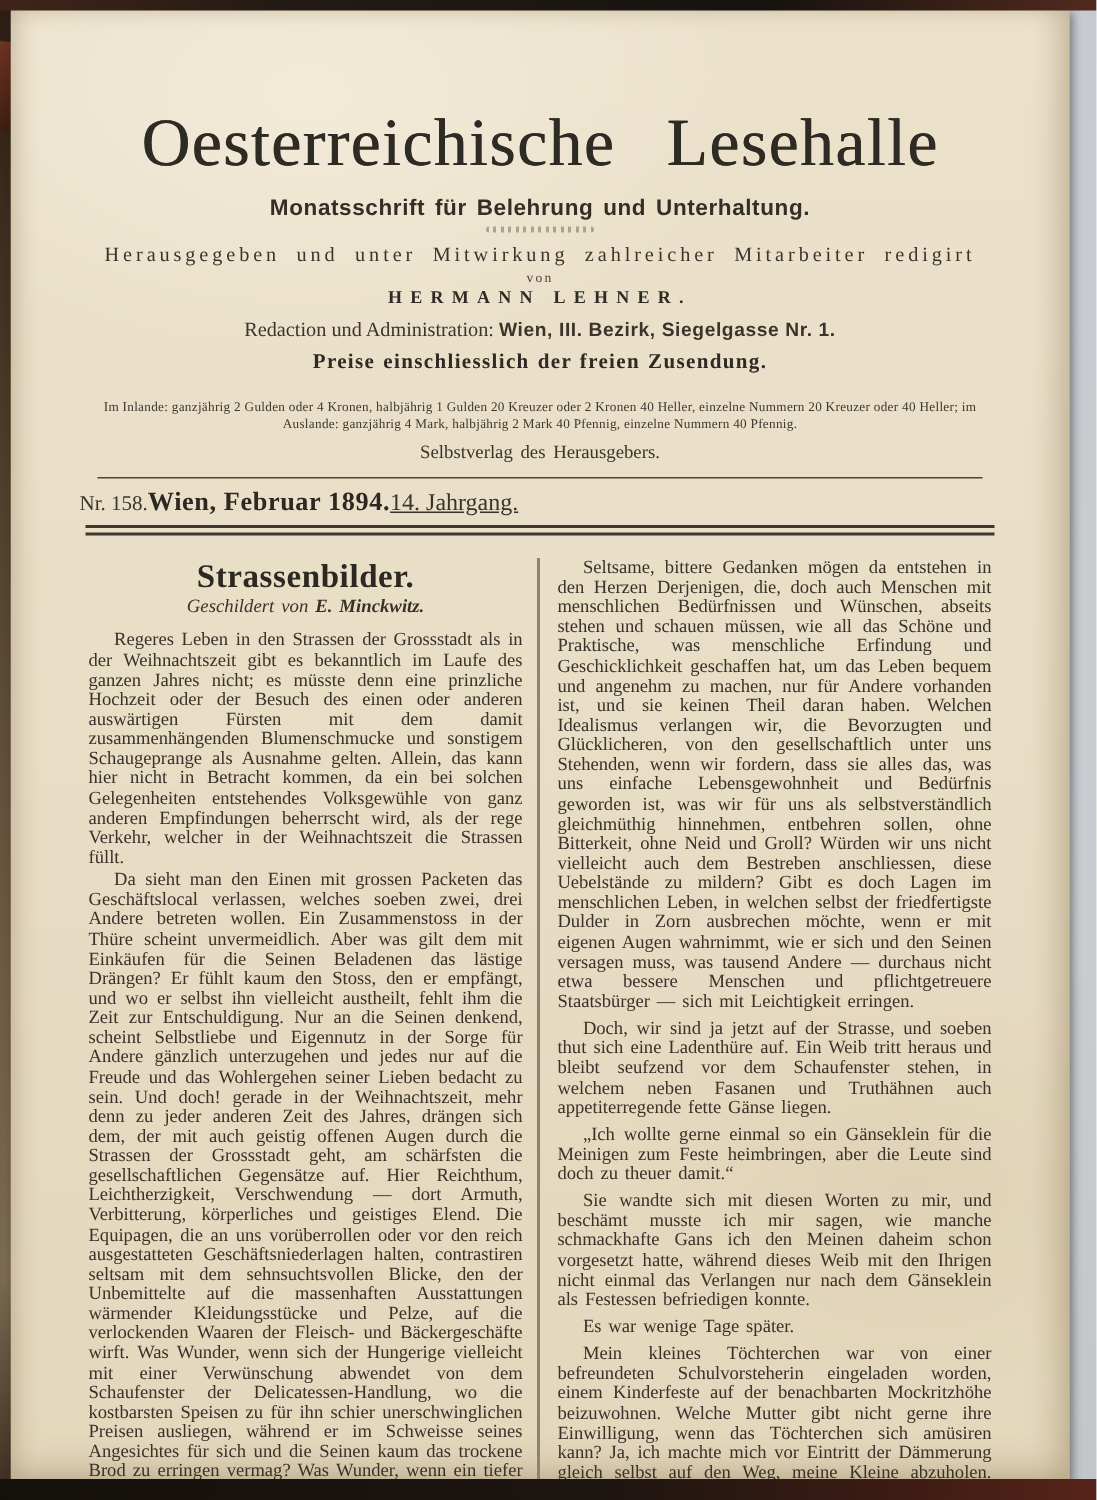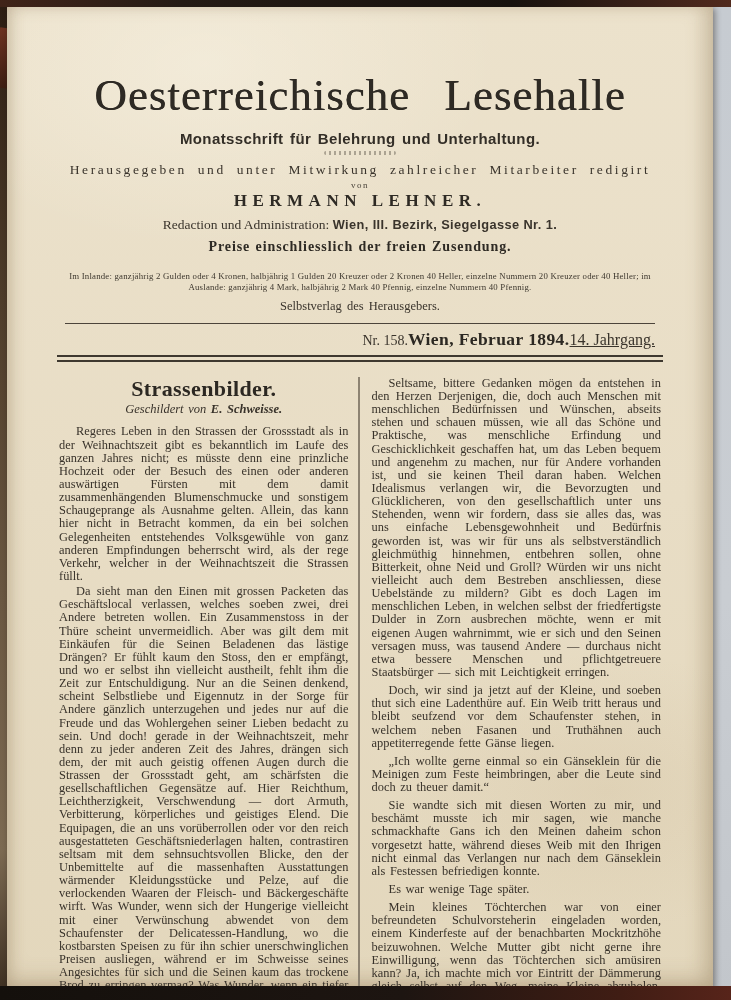--- a/index.html
+++ b/index.html
@@ -68,40 +68,40 @@
     background: repeating-linear-gradient(90deg, #9b9383 0 2px, transparent 2px 5px);
     border-radius: 2px; opacity:.8;
   }
   .m-edited {
     margin-top: 7px; text-align:center;
     font-size: 13.5px; letter-spacing: 2.6px; word-spacing: 5px; color:#3a342c;
   }
   .m-von { margin-top: 2px; text-align:center; font-size: 9px; letter-spacing: 1.5px; color:#4a443a; }
   .m-editor {
     margin-top: 1px; text-align:center;
-    font-size: 17px; font-weight: bold; letter-spacing: 5.5px; color:#2e2a24;
+    font-size: 12px; font-weight: bold; letter-spacing: 5.5px; color:#2e2a24;
   }
   .m-redaction { margin-top: 6px; text-align:center; font-size: 13.5px; color:#3a342c; }
   .m-redaction .address {
     font-family:"Liberation Sans", sans-serif; font-weight:bold; font-size:12.8px; letter-spacing:.4px;
   }
   .m-preise {
     margin-top: 6px; text-align:center;
     font-size: 14px; font-weight: bold; letter-spacing: .9px; word-spacing:1px; color:#2e2a24;
   }
   .m-prices {
     margin: 16px 6px 0; text-align:center;
     font-size: 8.8px; line-height: 1.3; color:#3d372e; letter-spacing:.2px;
   }
   .m-selbst { margin-top: 5px; text-align:center; font-size: 12.5px; word-spacing:2px; color:#3a342c; }
   
   .rule-thin { margin: 9px 58px 0; height: 0; border-top: 1.4px solid #4c443a; }
   .issue-bar {
-    display:flex; justify-content:flex-end; align-items:baseline;
-    padding: 5px 58px 4px;
+    display:flex; justify-content:flex-start; align-items:baseline;
+    padding: 5px 46px 4px;
   }
   .issue-nr  { font-size: 14px; color:#3a342c; }
   .issue-date{ font-size: 17.5px; font-weight: bold; letter-spacing:.4px; color:#2c2822; }
   .issue-vol { font-size: 16px; color:#3a342c;text-decoration:underline; }
   .rule-double {
     margin: 1px 50px 0; height: 3px;
     border-top: 2px solid #3e382f;
     border-bottom: 2px solid #3e382f;
   }
   
@@ -162,31 +162,31 @@
       <span class="issue-date">Wien, Februar 1894.</span>
       <span class="issue-vol">14. Jahrgang.</span>
     </div>
 
     <div class="rule-double"></div>
 
     <main class="columns">
       <section class="col left">
         <h2 class="article-title">Strassenbilder.</h2>
         <div class="byline">
-          <span>Geschildert von </span><span class="author">E. Schweisse.</span>
+          <span>Geschildert von </span><span class="author">E. Minckwitz.</span>
         </div>
         <p>Regeres Leben in den Strassen der Grossstadt als in der Weihnachtszeit gibt es bekanntlich im Laufe des ganzen Jahres nicht; es müsste denn eine prinzliche Hochzeit oder der Besuch des einen oder anderen auswärtigen Fürsten mit dem damit zusammenhängenden Blumenschmucke und sonstigem Schaugeprange als Ausnahme gelten. Allein, das kann hier nicht in Betracht kommen, da ein bei solchen Gelegenheiten entstehendes Volksgewühle von ganz anderen Empfindungen beherrscht wird, als der rege Verkehr, welcher in der Weihnachtszeit die Strassen füllt.</p>
         <p>Da sieht man den Einen mit grossen Packeten das Geschäftslocal verlassen, welches soeben zwei, drei Andere betreten wollen. Ein Zusammenstoss in der Thüre scheint unvermeidlich. Aber was gilt dem mit Einkäufen für die Seinen Beladenen das lästige Drängen? Er fühlt kaum den Stoss, den er empfängt, und wo er selbst ihn vielleicht austheilt, fehlt ihm die Zeit zur Entschuldigung. Nur an die Seinen denkend, scheint Selbstliebe und Eigennutz in der Sorge für Andere gänzlich unterzugehen und jedes nur auf die Freude und das Wohlergehen seiner Lieben bedacht zu sein. Und doch! gerade in der Weihnachtszeit, mehr denn zu jeder anderen Zeit des Jahres, drängen sich dem, der mit auch geistig offenen Augen durch die Strassen der Grossstadt geht, am schärfsten die gesellschaftlichen Gegensätze auf. Hier Reichthum, Leichtherzigkeit, Verschwendung — dort Armuth, Verbitterung, körperliches und geistiges Elend. Die Equipagen, die an uns vorüberrollen oder vor den reich ausgestatteten Geschäftsniederlagen halten, contrastiren seltsam mit dem sehnsuchtsvollen Blicke, den der Unbemittelte auf die massenhaften Ausstattungen wärmender Kleidungsstücke und Pelze, auf die verlockenden Waaren der Fleisch- und Bäckergeschäfte wirft. Was Wunder, wenn sich der Hungerige vielleicht mit einer Verwünschung abwendet von dem Schaufenster der Delicatessen-Handlung, wo die kostbarsten Speisen zu für ihn schier unerschwinglichen Preisen ausliegen, während er im Schweisse seines Angesichtes für sich und die Seinen kaum das trockene Brod zu erringen vermag? Was Wunder, wenn ein tiefer Groll im Herzen des Frierenden aufsteigt, der kaum so viel hat, dass er damit seine Blösse bedecken kann, wenn er die theueren, wärmenden Hüllen betrachtet, die, ihm unerreichbar, nur für die Vermögenden geschaffen zu sein scheinen?</p>
       </section>
 
       <div class="col-divider"></div>
 
       <section class="col right">
         <p>Seltsame, bittere Gedanken mögen da entstehen in den Herzen Derjenigen, die, doch auch Menschen mit menschlichen Bedürfnissen und Wünschen, abseits stehen und schauen müssen, wie all das Schöne und Praktische, was menschliche Erfindung und Geschicklichkeit geschaffen hat, um das Leben bequem und angenehm zu machen, nur für Andere vorhanden ist, und sie keinen Theil daran haben. Welchen Idealismus verlangen wir, die Bevorzugten und Glücklicheren, von den gesellschaftlich unter uns Stehenden, wenn wir fordern, dass sie alles das, was uns einfache Lebensgewohnheit und Bedürfnis geworden ist, was wir für uns als selbstverständlich gleichmüthig hinnehmen, entbehren sollen, ohne Bitterkeit, ohne Neid und Groll? Würden wir uns nicht vielleicht auch dem Bestreben anschliessen, diese Uebelstände zu mildern? Gibt es doch Lagen im menschlichen Leben, in welchen selbst der friedfertigste Dulder in Zorn ausbrechen möchte, wenn er mit eigenen Augen wahrnimmt, wie er sich und den Seinen versagen muss, was tausend Andere — durchaus nicht etwa bessere Menschen und pflichtgetreuere Staatsbürger — sich mit Leichtigkeit erringen.</p>
-        <p>Doch, wir sind ja jetzt auf der Kleine, und soeben thut sich eine Ladenthüre auf. Ein Weib tritt heraus und bleibt seufzend vor dem Schaufenster stehen, in welchem neben Fasanen und Truthähnen auch appetiterregende fette Gänse liegen.</p>
+        <p>Doch, wir sind ja jetzt auf der Strasse, und soeben thut sich eine Ladenthüre auf. Ein Weib tritt heraus und bleibt seufzend vor dem Schaufenster stehen, in welchem neben Fasanen und Truthähnen auch appetiterregende fette Gänse liegen.</p>
         <p>„Ich wollte gerne einmal so ein Gänseklein für die Meinigen zum Feste heimbringen, aber die Leute sind doch zu theuer damit.“</p>
         <p>Sie wandte sich mit diesen Worten zu mir, und beschämt musste ich mir sagen, wie manche schmackhafte Gans ich den Meinen daheim schon vorgesetzt hatte, während dieses Weib mit den Ihrigen nicht einmal das Verlangen nur nach dem Gänseklein als Festessen befriedigen konnte.</p>
         <p>Es war wenige Tage später.</p>
         <p>Mein kleines Töchterchen war von einer befreundeten Schulvorsteherin eingeladen worden, einem Kinderfeste auf der benachbarten Mockritzhöhe beizuwohnen. Welche Mutter gibt nicht gerne ihre Einwilligung, wenn das Töchterchen sich amüsiren kann? Ja, ich machte mich vor Eintritt der Dämmerung gleich selbst auf den Weg, meine Kleine abzuholen. Die Luft war herrlich. Ich zog den Umweg über Räcknitz und Zschertnitz vor, sah mich aber, in letzterem Dorfe angelangt, denn doch genöthigt, mich nach dem directen Wege genau zu erkundigen. Da kam zufällig ein un-</p>
       </section>
     </main>
 
   </div>
 </div>
 

